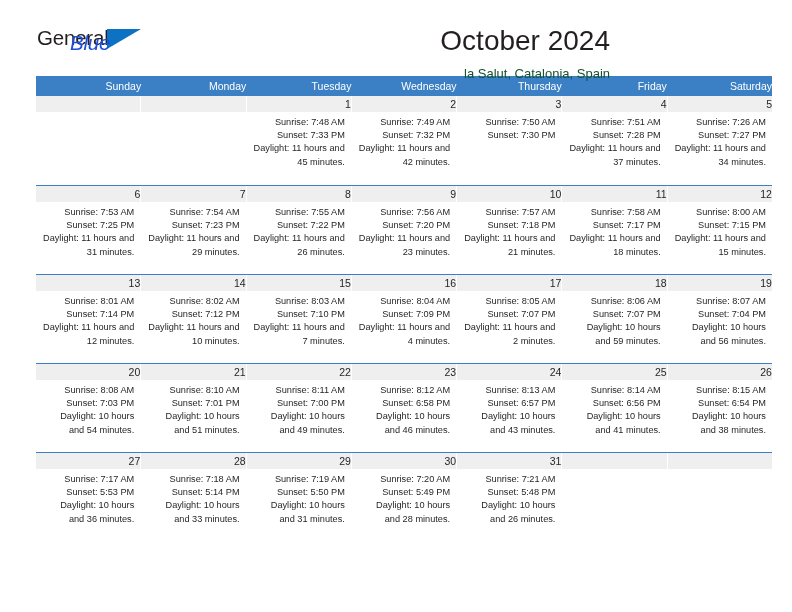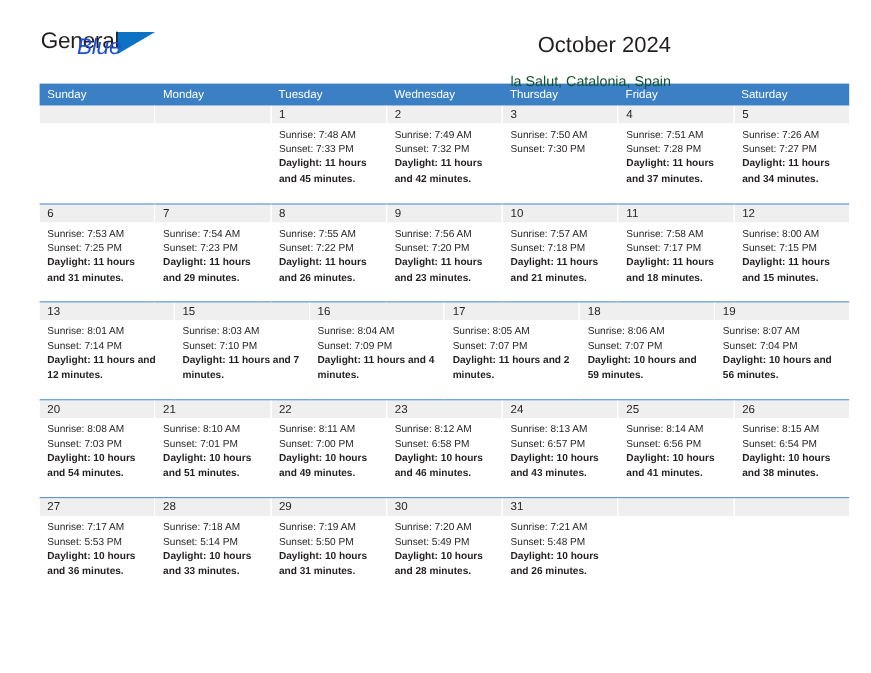--- a/index.html
+++ b/index.html
@@ -66,37 +66,38 @@
     line-height: 24px;
     white-space: nowrap;
     font-style: italic;
   }
   .titleblock {
     text-align: right;
     flex: 0 0 auto;
     padding-right: 2px;
   }
   .cal-title {
-    font-size: 20px;
+    font-size: 28px;
     color: #231f20;
     line-height: 30px;
     white-space: nowrap;
   }
   .cal-subtitle {
     font-size: 13px;
     color: #14532d;
     line-height: 17px;
     margin-top: 9px;
     white-space: nowrap;
   }
 
   
   .calendar {
     margin-top: 4px;
     width: 736px;
+    text-align: right;
   }
   .weekdays {
     display: flex;
     background: #3b7fc4;
     height: 20px;
     align-items: center;
   }
   .weekday {
     flex: 1 1 0;
     color: #ffffff;
@@ -141,21 +142,20 @@
     padding: 4px 6px 0 7px;
     font-size: 9.2px;
     line-height: 13.2px;
     color: #231f20;
   }
   .dayinfo div {
     white-space: nowrap;
   }
   .dayinfo .daylight {
     white-space: normal;
-    font-weight: bold;
   }
 </style>
 </head>
 <body>
 
 <div class="page">
 
   <div class="topbar">
 
     <div class="logo">
@@ -292,20 +292,28 @@
         <div class="week">
           <div class="day">
             <div class="daynum">13</div>
             <div class="dayinfo">
               <div class="sunrise">Sunrise: 8:01 AM</div>
               <div class="sunset">Sunset: 7:14 PM</div>
               <div class="daylight">Daylight: 11 hours and 12 minutes.</div>
             </div>
           </div>
           <div class="day">
+            <div class="daynum">14</div>
+            <div class="dayinfo">
+              <div class="sunrise">Sunrise: 8:02 AM</div>
+              <div class="sunset">Sunset: 7:12 PM</div>
+              <div class="daylight">Daylight: 11 hours and 10 minutes.</div>
+            </div>
+          </div>
+          <div class="day">
             <div class="daynum">15</div>
             <div class="dayinfo">
               <div class="sunrise">Sunrise: 8:03 AM</div>
               <div class="sunset">Sunset: 7:10 PM</div>
               <div class="daylight">Daylight: 11 hours and 7 minutes.</div>
             </div>
           </div>
           <div class="day">
             <div class="daynum">16</div>
             <div class="dayinfo">

